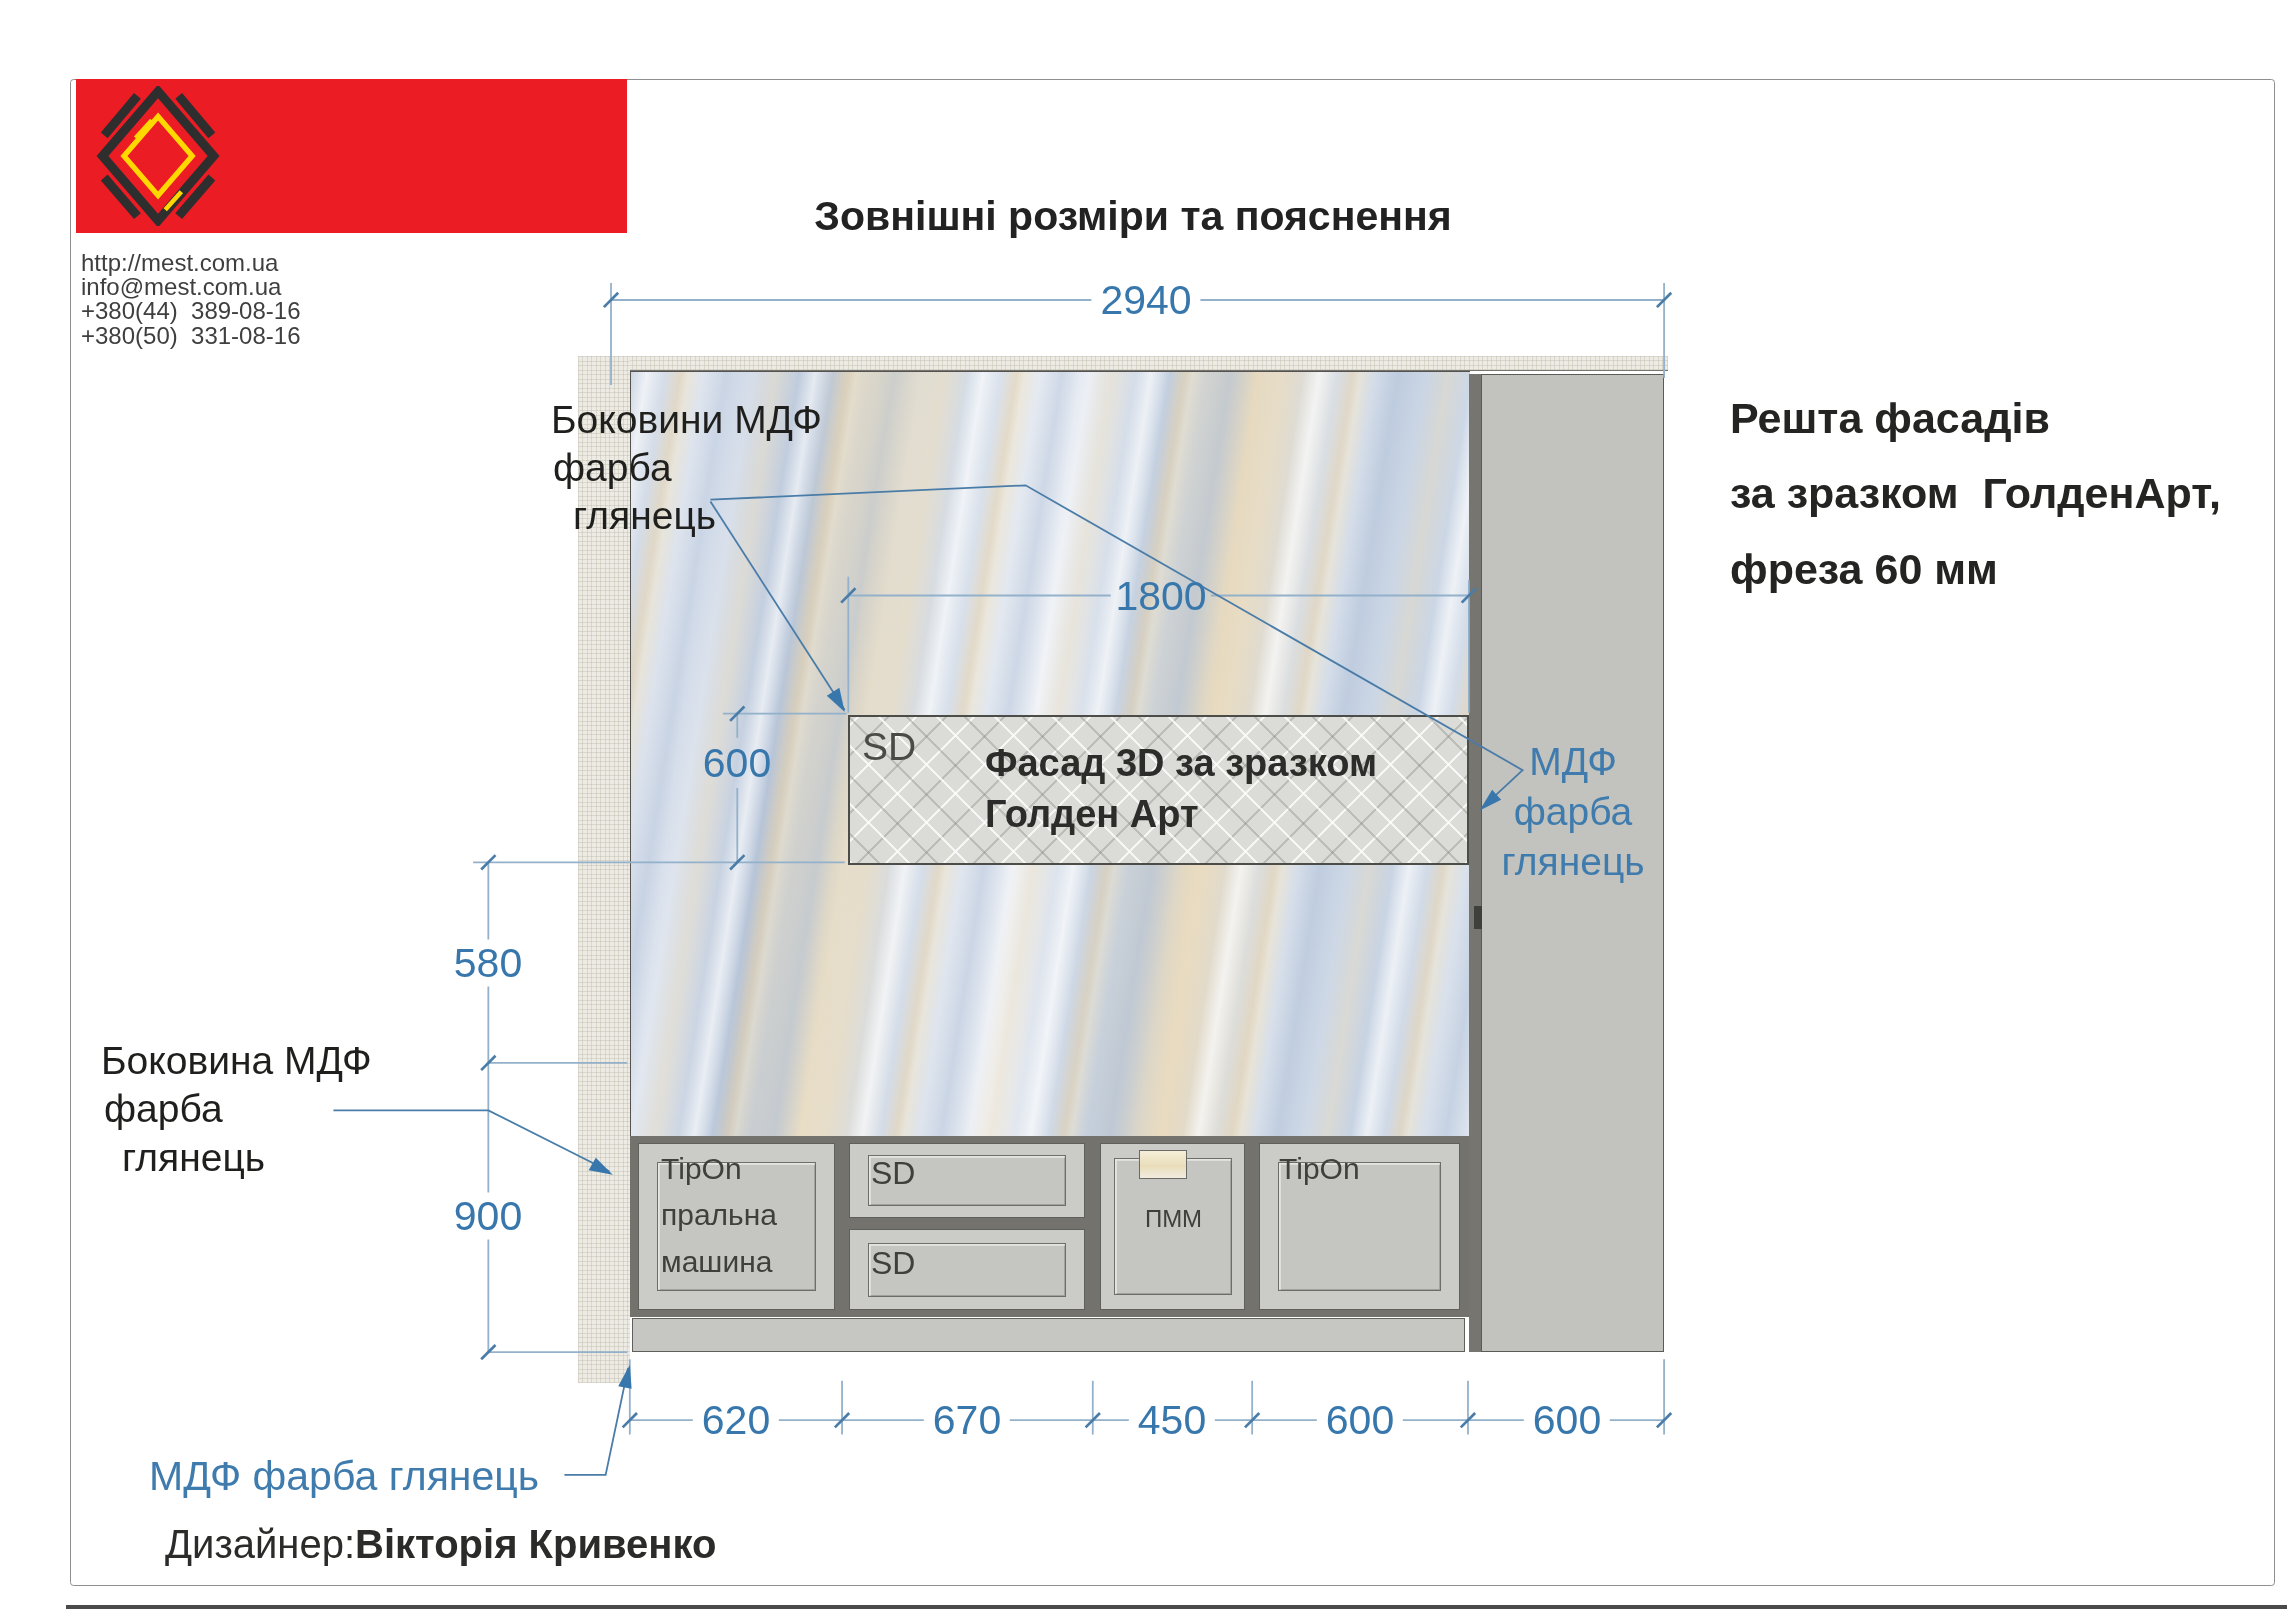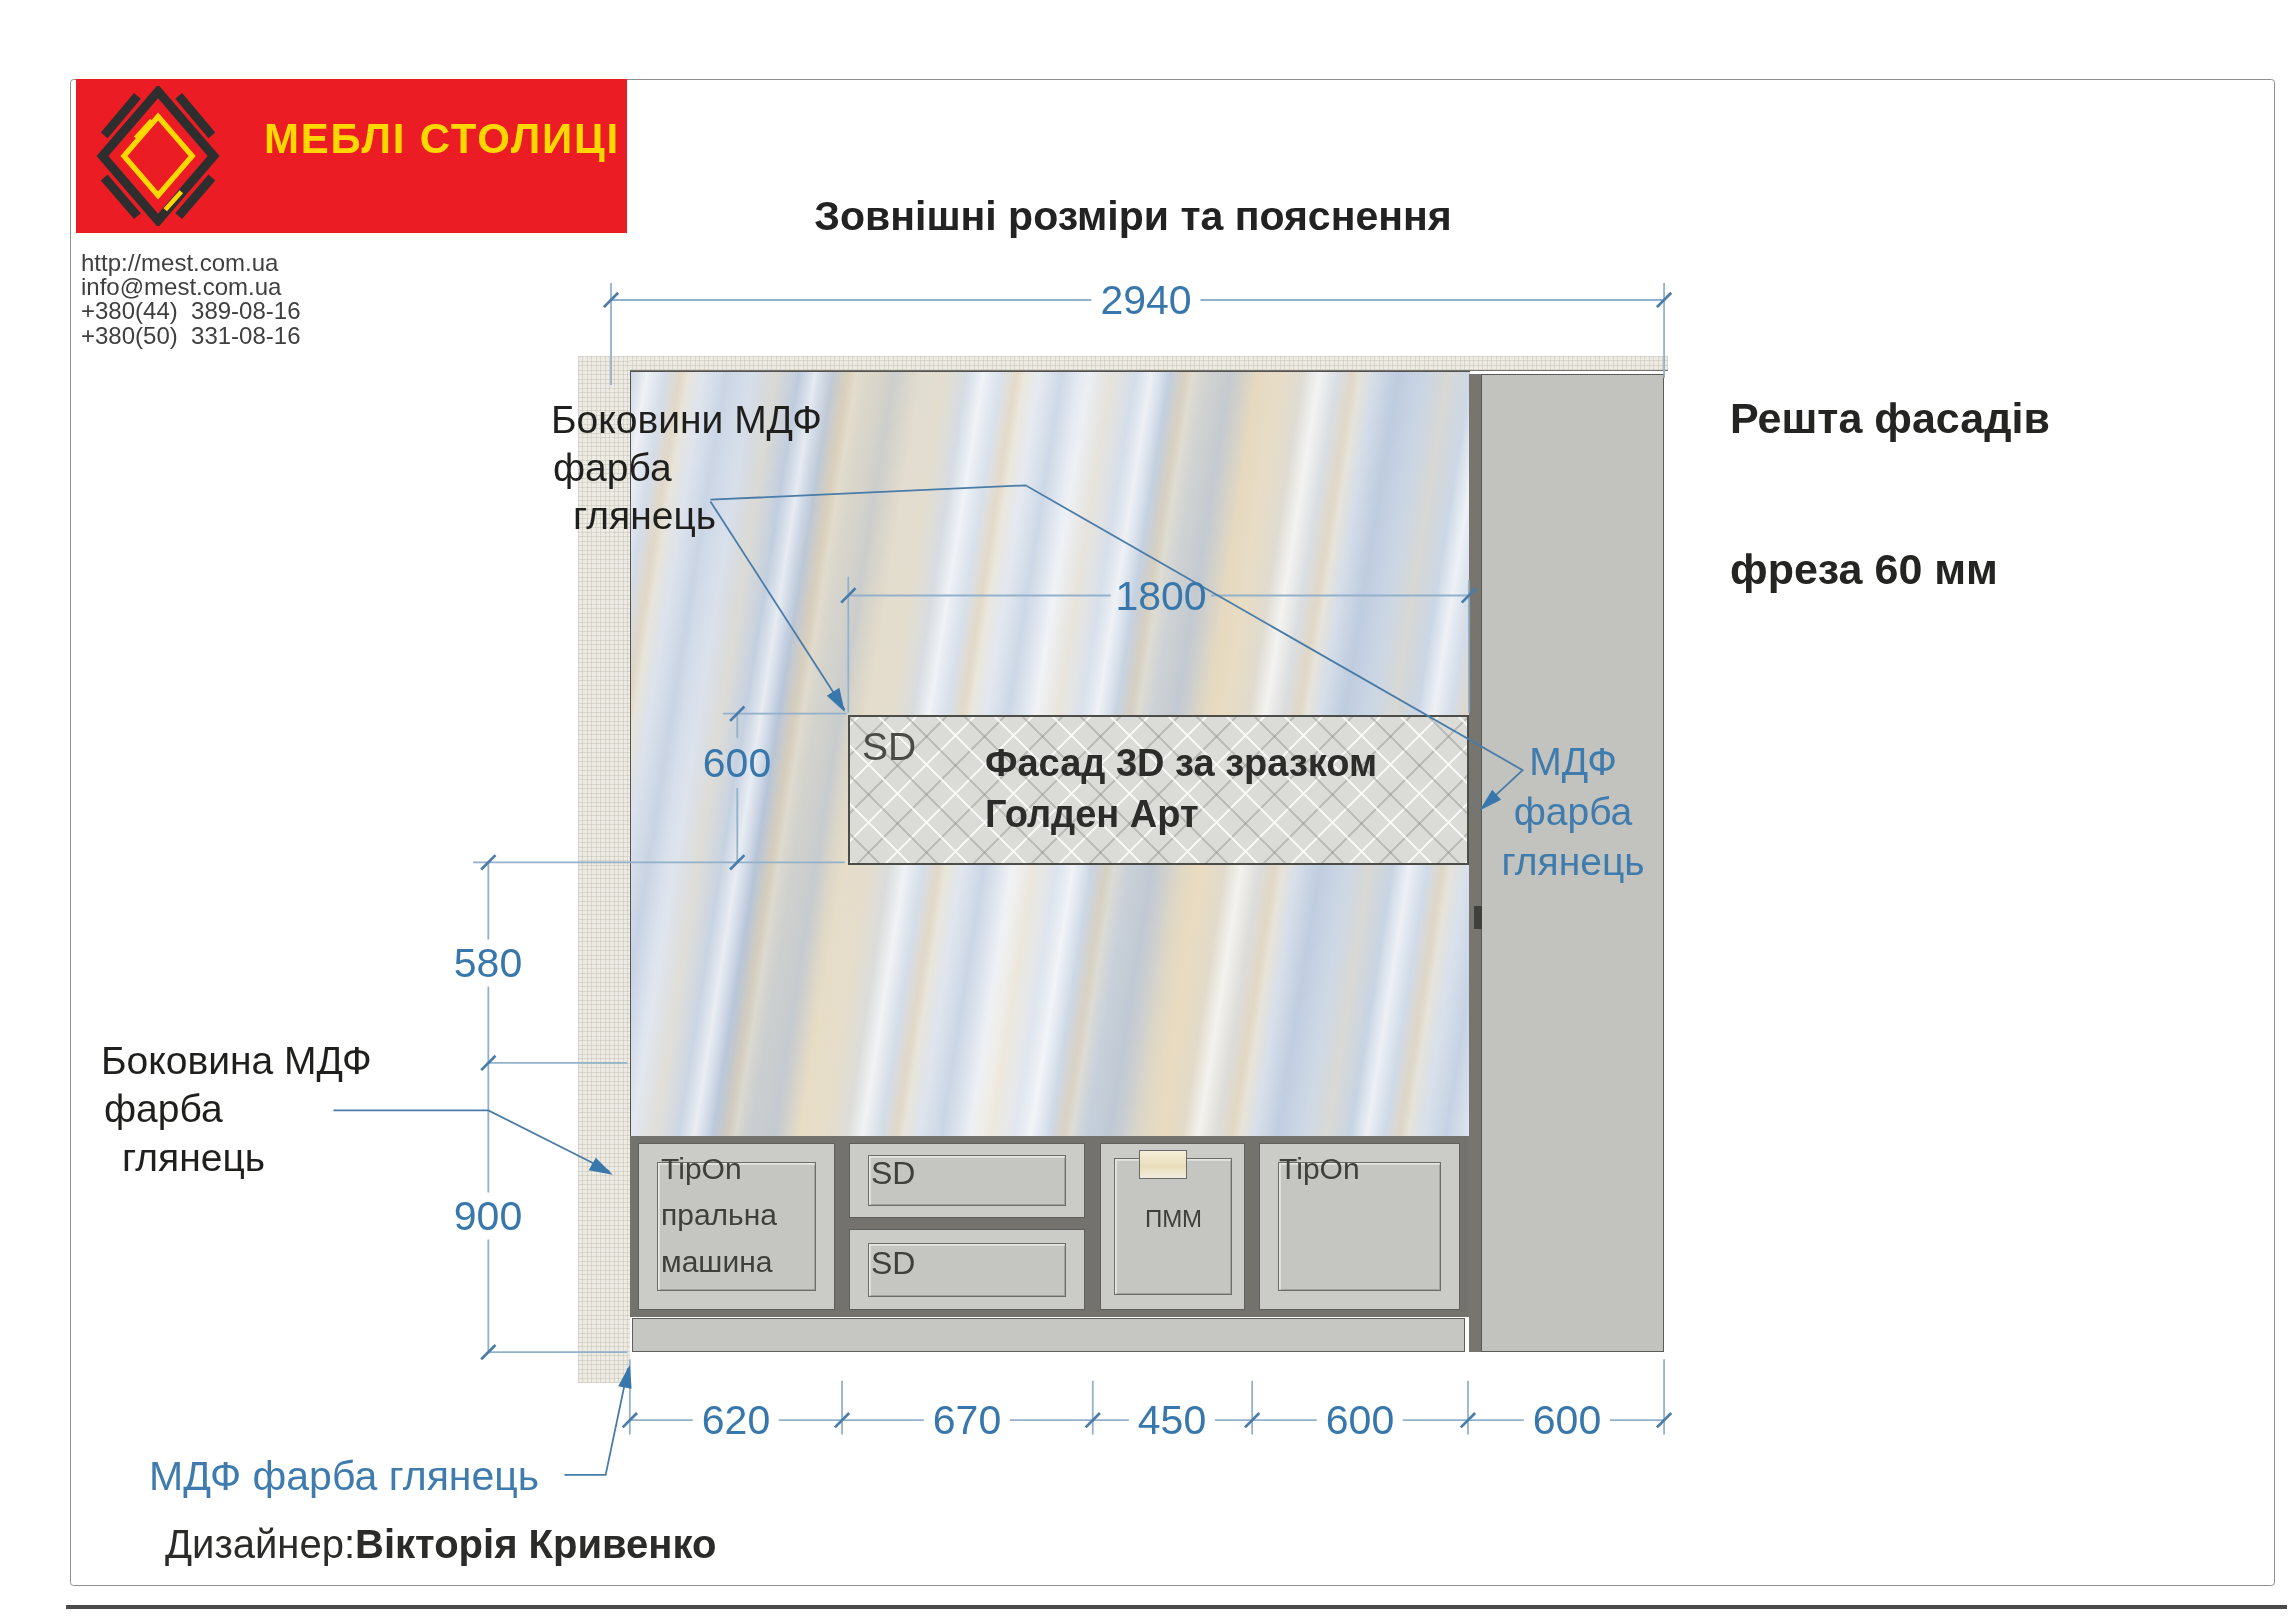--- a/index.html
+++ b/index.html
@@ -76,21 +76,20 @@
       <polygon points="77,6 139,78 77,150 15,78" fill="none" stroke="#2e2e2e" stroke-width="10"></polygon>
       <line x1="17" y1="55" x2="54" y2="11" stroke="#2e2e2e" stroke-width="10"></line>
       <line x1="100" y1="11" x2="137" y2="55" stroke="#2e2e2e" stroke-width="10"></line>
       <line x1="137" y1="102" x2="100" y2="145" stroke="#2e2e2e" stroke-width="10"></line>
       <line x1="54" y1="145" x2="17" y2="102" stroke="#2e2e2e" stroke-width="10"></line>
       <polygon points="77,34 115,78 77,122 39,78" fill="none" stroke="#ffd800" stroke-width="6"></polygon>
       <line x1="52" y1="58" x2="70" y2="38" stroke="#ffd800" stroke-width="5"></line>
       <line x1="103" y1="118" x2="85" y2="138" stroke="#ffd800" stroke-width="5"></line>
     </svg>
   </div>
-  <div class="abs" id="brand-text">МЕБЛІ СТОЛИЦІ</div>
 
   <div class="abs contact-line" style="top:249px">http://mest.com.ua</div>
   <div class="abs contact-line" style="top:273px">info@mest.com.ua</div>
   <div class="abs contact-line" style="top:297px">+380(44)&nbsp;&nbsp;389-08-16</div>
   <div class="abs contact-line" style="top:322px">+380(50)&nbsp;&nbsp;331-08-16</div>
 
   <div class="abs" id="title">Зовнішні розміри та пояснення</div>
 
   <div class="abs wall" id="wall-top"></div>
   <div class="abs wall" id="wall-left"></div>
@@ -201,20 +200,21 @@
 
   <div class="abs note" style="left:551px;top:398px">Боковини МДФ</div>
   <div class="abs note" style="left:553px;top:446px">фарба</div>
   <div class="abs note" style="left:573px;top:494px">глянець</div>
 
   <div class="abs note" style="left:101px;top:1039px">Боковина МДФ</div>
   <div class="abs note" style="left:104px;top:1087px">фарба</div>
   <div class="abs note" style="left:122px;top:1136px">глянець</div>
 
   <div class="abs noteb" style="left:1702px;top:394px">Решта фасадів</div>
+  <div class="abs noteb" style="left:1702px;top:469px">за зразком&nbsp;&nbsp;ГолденАрт,</div>
   <div class="abs noteb" style="left:1702px;top:545px">фреза 60 мм</div>
 
   <div class="abs note blue" style="left:1497px;top:740px;width:152px;text-align:center">МДФ</div>
   <div class="abs note blue" style="left:1497px;top:790px;width:152px;text-align:center">фарба</div>
   <div class="abs note blue" style="left:1497px;top:840px;width:152px;text-align:center">глянець</div>
 
   <div class="abs note blue" style="left:149px;top:1453px;font-size:41px">МДФ фарба глянець</div>
 
   <div class="abs doorlbl" style="left:862px;top:725px;font-size:39px;color:#4a4a46">SD</div>
   <div class="abs" style="left:985px;top:742px;font-size:38px;font-weight:bold;color:#2c2c2a;white-space:nowrap">Фасад 3D за зразком</div>

